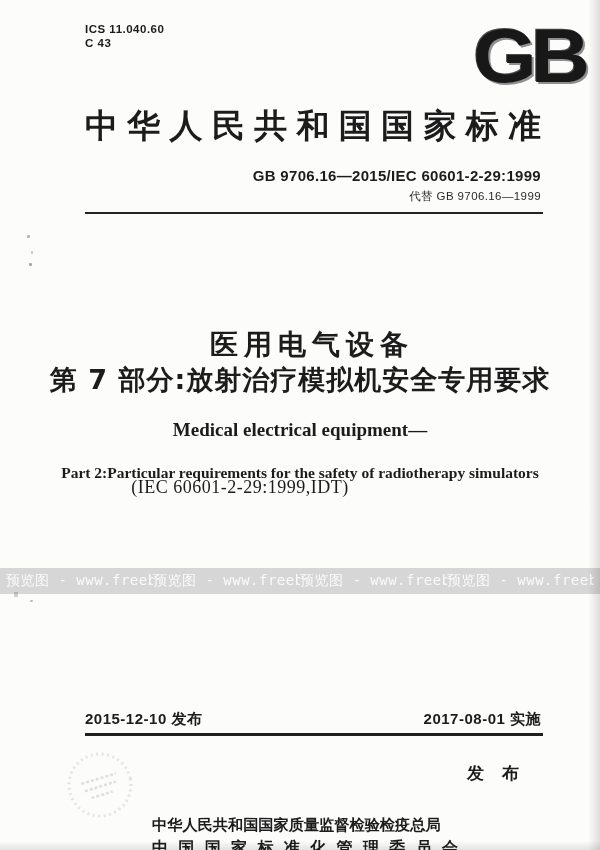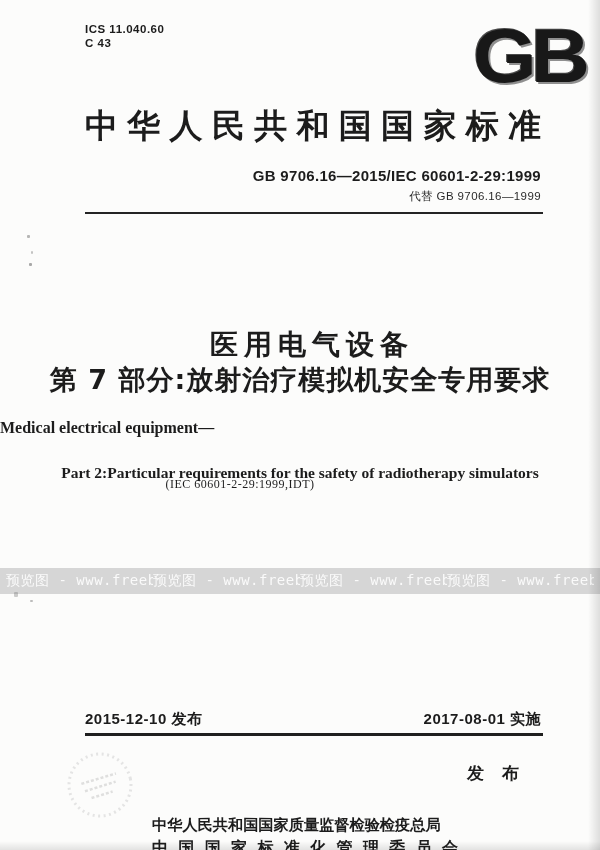--- a/index.html
+++ b/index.html
@@ -68,33 +68,33 @@
     letter-spacing:6px;
     padding-left:12px;
   }
   .cn-title-2{
     position:absolute;left:0;top:362px;width:600px;
     text-align:center;font-size:27px;font-weight:bold;
     font-family:"DejaVu Sans","Liberation Sans",sans-serif;
     letter-spacing:1px;
   }
   .en-title-1{
-    position:absolute;left:0;top:419px;width:600px;
+    position:absolute;left:0;top:419px;width:600px;text-align:center;
     font-family:"Liberation Serif","DejaVu Serif",serif;
-    font-size:16px;font-weight:bold;
+    font-size:19px;font-weight:bold;
   }
   .en-title-2{
     position:absolute;left:0;top:464px;width:600px;text-align:center;
     font-family:"Liberation Serif","DejaVu Serif",serif;
     font-size:15.5px;font-weight:bold;
   }
   .idt-note{
     position:absolute;left:0;top:477px;width:480px;text-align:center;
     font-family:"Liberation Serif","DejaVu Serif",serif;
-    font-size:12px;letter-spacing:0.5px;
+    font-size:18px;letter-spacing:0.5px;
   }
 
   .wm-band{
     position:absolute;left:0;top:568px;width:600px;height:26px;
     background:#d6d6d6;
     display:flex;align-items:center;justify-content:space-between;
     padding:0 6px;box-sizing:border-box;
   }
   .wm-band span{
     color:#fafafa;font-size:14px;letter-spacing:0.5px;white-space:nowrap;

